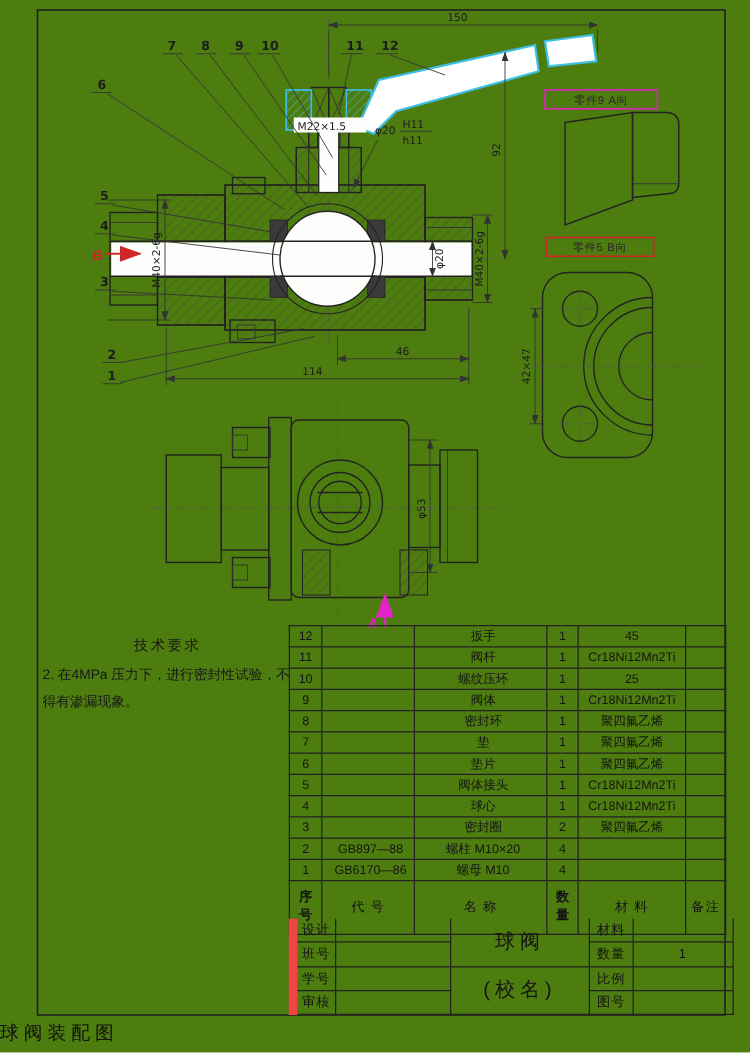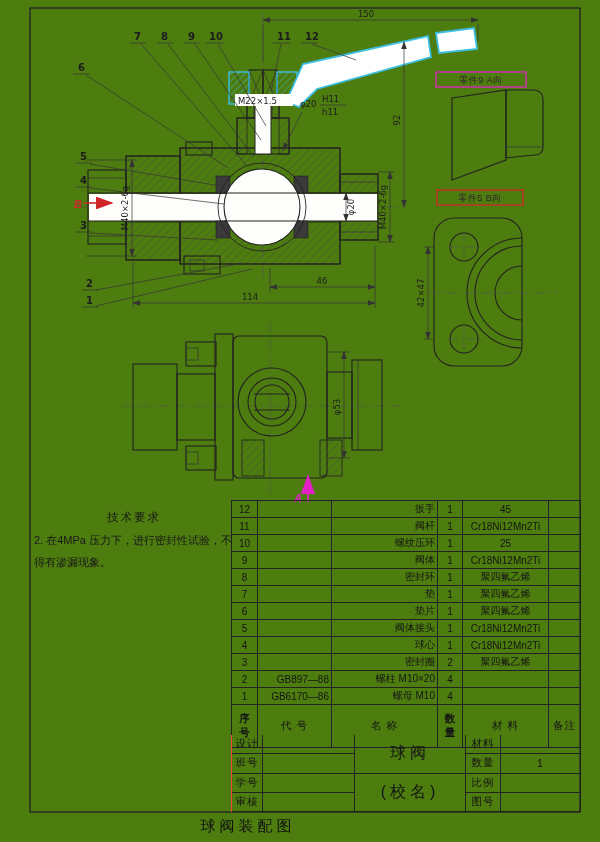--- a/index.html
+++ b/index.html
@@ -14,28 +14,28 @@
   .cyan{stroke:#3cbfe2;stroke-width:1.8;fill:#ffffff;}
   .viewlbl{font:9px "Liberation Sans",sans-serif;fill:#30242c;letter-spacing:0.5px;}
   .dark{fill:#3a3a3a;stroke:#222;stroke-width:0.6;}
   
   .techreq{position:absolute;left:34px;top:506px;width:200px;font-size:11px;line-height:1.95;color:#181818;}
   .techreq .tr-title{text-align:center;font-size:11.5px;letter-spacing:2px;margin-bottom:2px;}
   .techreq p{margin:0;}
   
   table.parts{position:absolute;left:231px;top:500px;width:349px;border-collapse:collapse;table-layout:fixed;font-size:10px;color:#141414;}
   table.parts td{border:1px solid #222;text-align:center;padding:0 2px;height:16px;overflow:hidden;white-space:nowrap;}
-  table.parts td.nm,table.parts td.cd{text-align:right;padding-left:6px;}
+  table.parts td.nm,table.parts td.cd{text-align:center;padding-left:6px;}
   table.parts tr.hdr td{height:42px;font-size:10.5px;letter-spacing:1px;white-space:normal;}
   .stack{display:inline-block;width:12px;word-break:break-all;line-height:1.3;letter-spacing:0;font-weight:bold;}
   
-  .tblock{position:absolute;left:231px;top:735px;width:349px;height:77px;display:grid;grid-template-columns:31px 92px 111px 35px 80px;grid-template-rows:repeat(4,1fr);border-left:1px solid #ef4444;font-size:10.5px;color:#141414;}
+  .tblock{position:absolute;left:231px;top:735px;width:349px;height:77px;display:grid;grid-template-columns:31px 92px 111px 35px 80px;grid-template-rows:repeat(4,1fr);border-left:7px solid #ef4444;font-size:10.5px;color:#141414;}
   .tblock .c{border-right:1px solid #222;border-bottom:1px solid #222;display:flex;align-items:center;justify-content:center;letter-spacing:1px;}
   .tblock .span2{grid-row:span 2;font-size:16px;letter-spacing:4px;}
-  .caption{position:absolute;left:0;top:817px;width:496px;text-align:center;font-size:15px;letter-spacing:4px;color:#111;}
+  .caption{position:absolute;left:0;top:817px;width:496px;font-size:15px;letter-spacing:4px;color:#111;}
 </style>
 </head>
 <body>
 
 <div id="sheet">
 
 <svg width="600" height="842" viewBox="0 0 600 842">
   <defs>
     <pattern id="h" width="6" height="6" patternTransform="rotate(45)" patternUnits="userSpaceOnUse">
       <line x1="0" y1="0" x2="0" y2="6" stroke="#444" stroke-width="0.7"></line>

